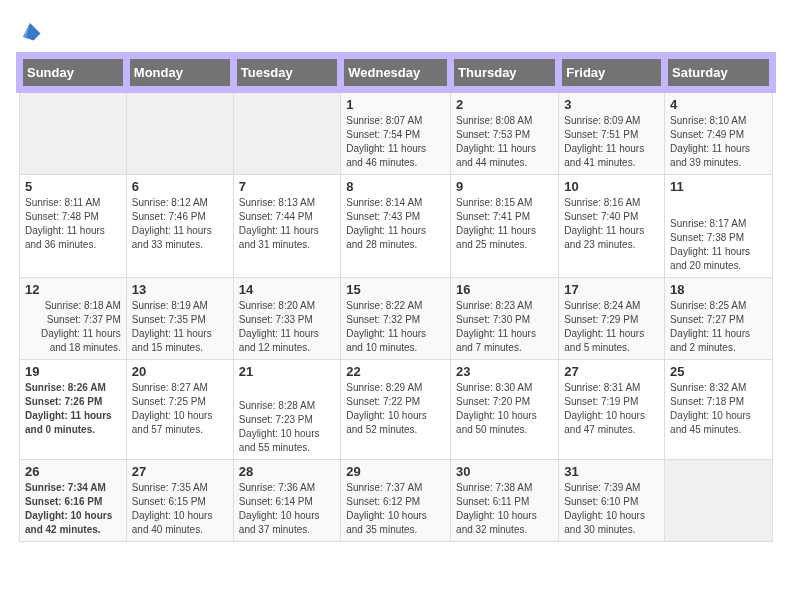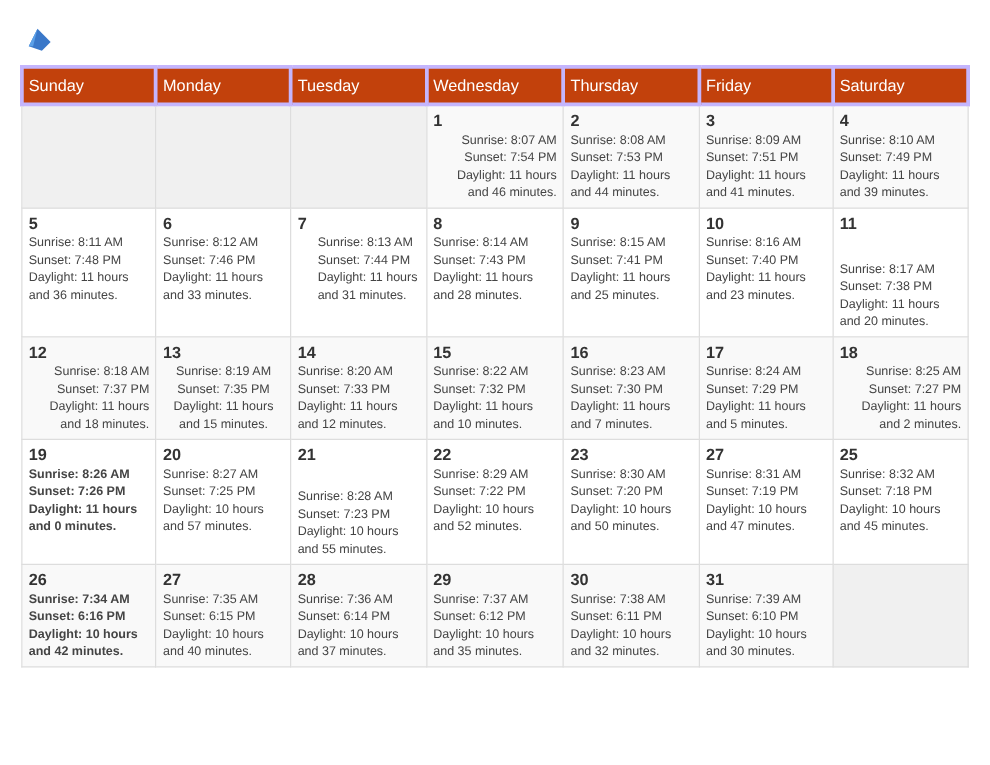--- a/index.html
+++ b/index.html
@@ -52,27 +52,27 @@
       font-size: 14px;
       color: #555;
       margin-top: 2px;
     }
     .calendar {
       width: 100%;
       border-collapse: collapse;
       border: 1px solid #ccc;
     }
     .calendar th {
-      background-color: #c2410c;
+      background-color: #737373;
       color: #fff;
       font-size: 13px;
-      font-weight: normal;
+      font-weight: bold;
       padding: 6px 4px;
       text-align: left;
-      border: 3px solid #c4b5fd;
+      border: 7px solid #c4b5fd;
     }
     .calendar td {
       vertical-align: top;
       border: 1px solid #ddd;
       padding: 4px 5px;
       width: 113px;
       min-height: 80px;
       font-size: 10.5px;
       color: #333;
       background: #fff;
@@ -131,21 +131,21 @@
         <th>Saturday</th>
       </tr>
   </thead>
   <tbody id="calendar-body">
   <tr>
         <td class="empty-cell"></td>
         <td class="empty-cell"></td>
         <td class="empty-cell"></td>
         <td>
           <span class="day-num">1</span>
-          <div class="day-info" style="white-space: pre-line; text-align: right;">Sunrise: 8:07 AM
+          <div class="day-info" style="white-space: pre-line;">Sunrise: 8:07 AM
 Sunset: 7:54 PM
 Daylight: 11 hours and 46 minutes.</div>
         </td>
         <td>
           <span class="day-num">2</span>
           <div class="day-info" style="white-space: pre-line;">Sunrise: 8:08 AM
 Sunset: 7:53 PM
 Daylight: 11 hours and 44 minutes.</div>
         </td>
         <td>
@@ -169,21 +169,21 @@
 Daylight: 11 hours and 36 minutes.</div>
         </td>
         <td>
           <span class="day-num">6</span>
           <div class="day-info" style="white-space: pre-line;">Sunrise: 8:12 AM
 Sunset: 7:46 PM
 Daylight: 11 hours and 33 minutes.</div>
         </td>
         <td>
           <span class="day-num">7</span>
-          <div class="day-info" style="white-space: pre-line; margin-left: 16px;">Sunrise: 8:13 AM
+          <div class="day-info" style="white-space: pre-line;">Sunrise: 8:13 AM
 Sunset: 7:44 PM
 Daylight: 11 hours and 31 minutes.</div>
         </td>
         <td>
           <span class="day-num">8</span>
           <div class="day-info" style="white-space: pre-line;">Sunrise: 8:14 AM
 Sunset: 7:43 PM
 Daylight: 11 hours and 28 minutes.</div>
         </td>
         <td>
@@ -207,21 +207,21 @@
       </tr>
       <tr>
         <td>
           <span class="day-num">12</span>
           <div class="day-info" style="white-space: pre-line; text-align: right;">Sunrise: 8:18 AM
 Sunset: 7:37 PM
 Daylight: 11 hours and 18 minutes.</div>
         </td>
         <td>
           <span class="day-num">13</span>
-          <div class="day-info" style="white-space: pre-line; text-align: center;">Sunrise: 8:19 AM
+          <div class="day-info" style="white-space: pre-line;">Sunrise: 8:19 AM
 Sunset: 7:35 PM
 Daylight: 11 hours and 15 minutes.</div>
         </td>
         <td>
           <span class="day-num">14</span>
           <div class="day-info" style="white-space: pre-line;">Sunrise: 8:20 AM
 Sunset: 7:33 PM
 Daylight: 11 hours and 12 minutes.</div>
         </td>
         <td>
@@ -237,21 +237,21 @@
 Daylight: 11 hours and 7 minutes.</div>
         </td>
         <td>
           <span class="day-num">17</span>
           <div class="day-info" style="white-space: pre-line;">Sunrise: 8:24 AM
 Sunset: 7:29 PM
 Daylight: 11 hours and 5 minutes.</div>
         </td>
         <td>
           <span class="day-num">18</span>
-          <div class="day-info" style="white-space: pre-line; text-align: right;">Sunrise: 8:25 AM
+          <div class="day-info" style="white-space: pre-line;">Sunrise: 8:25 AM
 Sunset: 7:27 PM
 Daylight: 11 hours and 2 minutes.</div>
         </td>
       </tr>
       <tr>
         <td>
           <span class="day-num">19</span>
           <div class="day-info" style="white-space: pre-line; font-weight: bold;">Sunrise: 8:26 AM
 Sunset: 7:26 PM
 Daylight: 11 hours and 0 minutes.</div>

